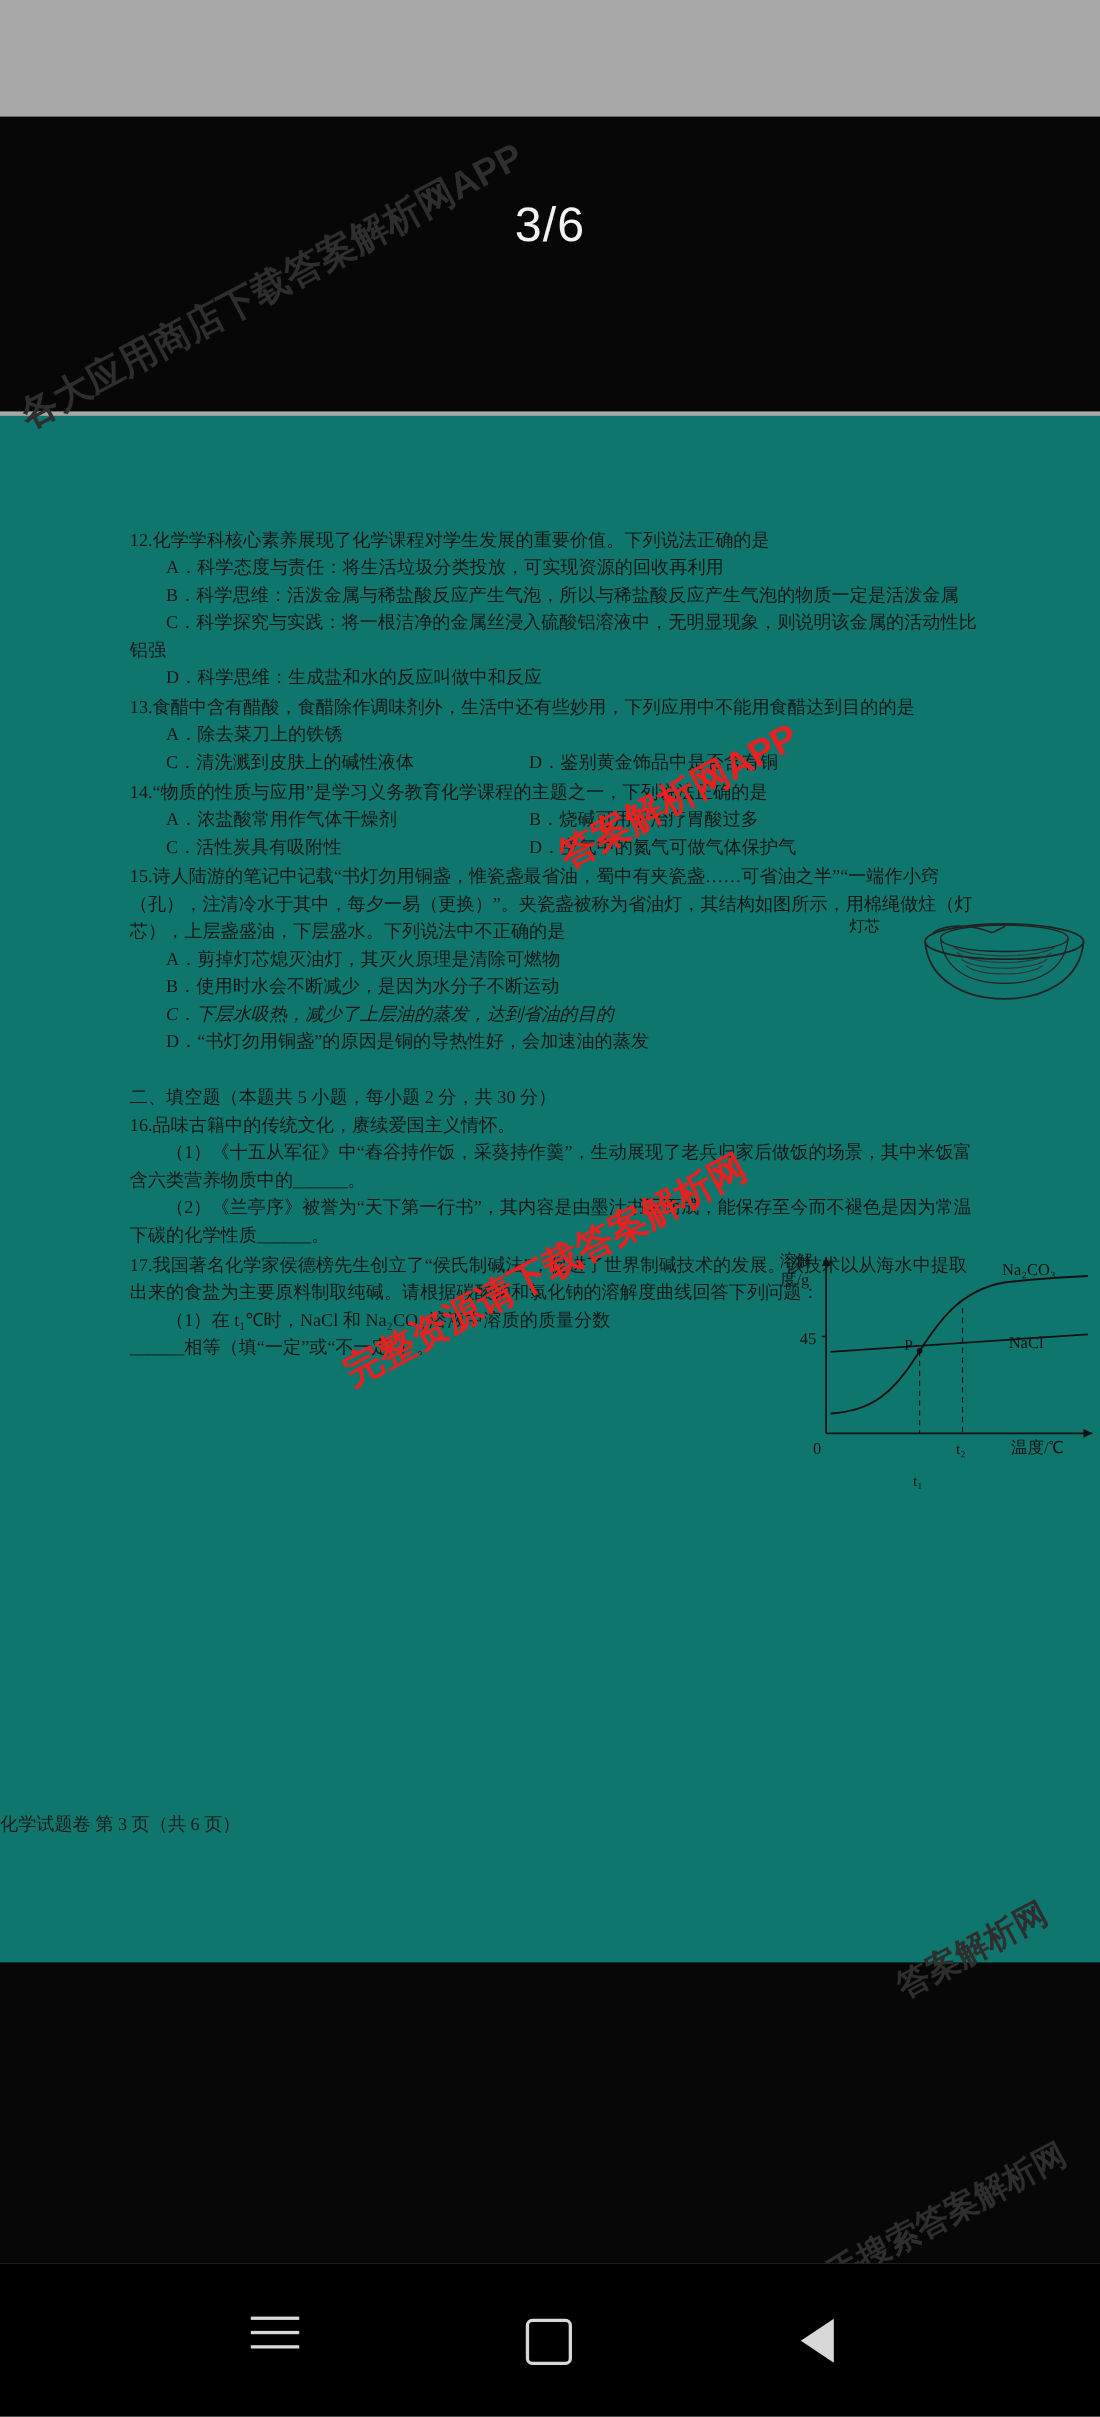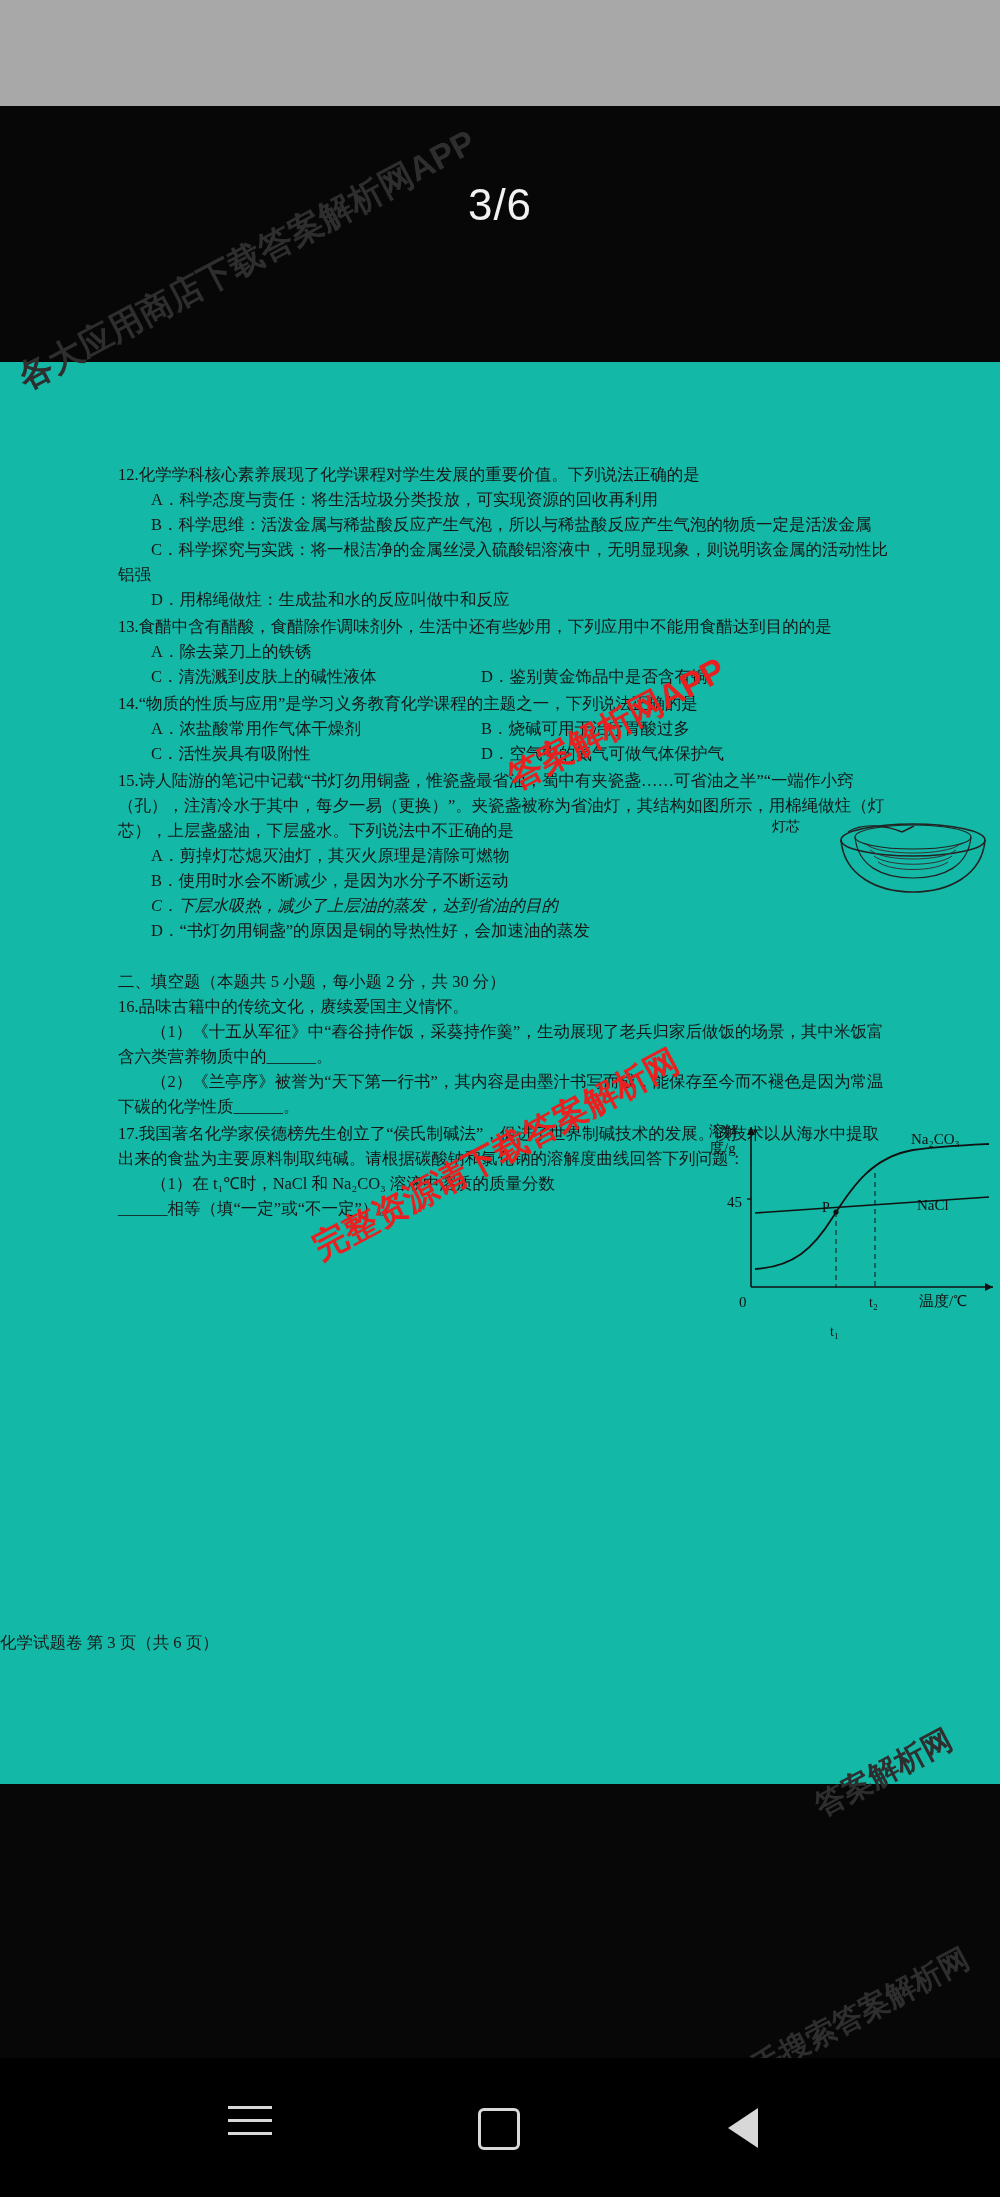--- a/index.html
+++ b/index.html
@@ -33,22 +33,22 @@
     position: absolute;
     left: 0; top: 180px; width: 1000px;
     text-align: center;
     color: #f2f2f2;
     font-size: 44px;
     font-family: "Liberation Sans", sans-serif;
     letter-spacing: 1px;
   }
   .paper {
     position: absolute;
-    left: 0; top: 362px; width: 1000px; height: 1527px;
-    background: #14b8a6;
+    left: 0; top: 378px; width: 1000px; height: 1527px;
+    background: #0f766e;
   }
   .black-band-bottom {
     position: absolute;
     left: 0; top: 1784px; width: 1000px; height: 274px;
     background: #070707;
   }
   .navbar {
     position: absolute;
     left: 0; top: 2058px; width: 1000px; height: 139px;
     background: #000;
@@ -173,21 +173,21 @@
   <div class="paper">
     <div class="doc">
 
       <div class="q">
         <div class="q-head">
           <span>12.</span><span>化学学科核心素养展现了化学课程对学生发展的重要价值。下列说法正确的是</span>
         </div>
         <div class="indent1">A．科学态度与责任：将生活垃圾分类投放，可实现资源的回收再利用</div>
         <div class="indent1">B．科学思维：活泼金属与稀盐酸反应产生气泡，所以与稀盐酸反应产生气泡的物质一定是活泼金属</div>
         <div class="indent1">C．科学探究与实践：将一根洁净的金属丝浸入硫酸铝溶液中，无明显现象，则说明该金属的活动性比铝强</div>
-        <div class="indent1">D．用棉绳做炷：生成盐和水的反应叫做中和反应</div>
+        <div class="indent1">D．科学思维：生成盐和水的反应叫做中和反应</div>
       </div>
 
       <div class="q">
         <div class="q-head">
           <span>13.</span><span>食醋中含有醋酸，食醋除作调味剂外，生活中还有些妙用，下列应用中不能用食醋达到目的的是</span>
         </div>
         <div class="opt-row indent1">
           <div class="opt-a">A．除去菜刀上的铁锈</div>
         </div>
         <div class="opt-row indent1">

